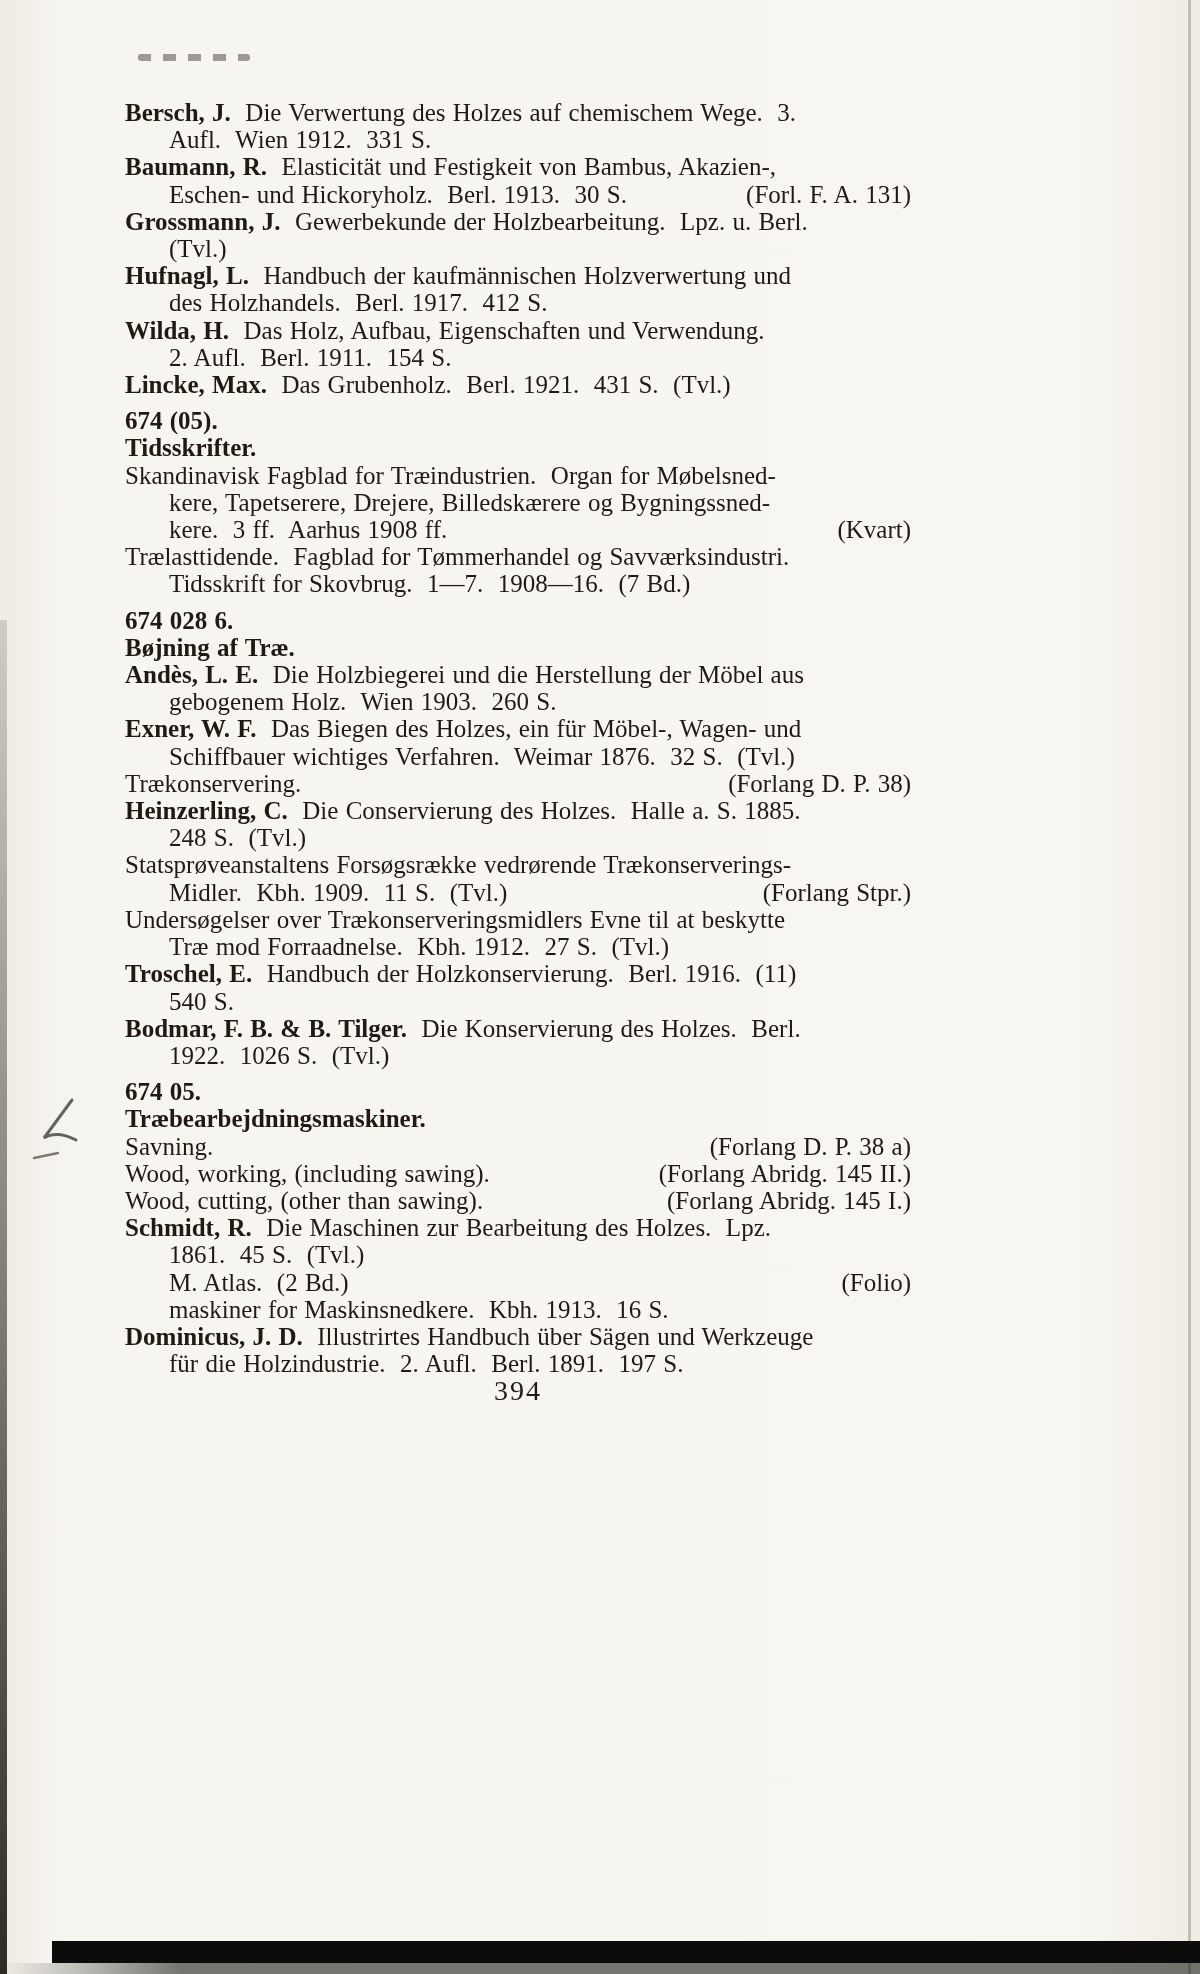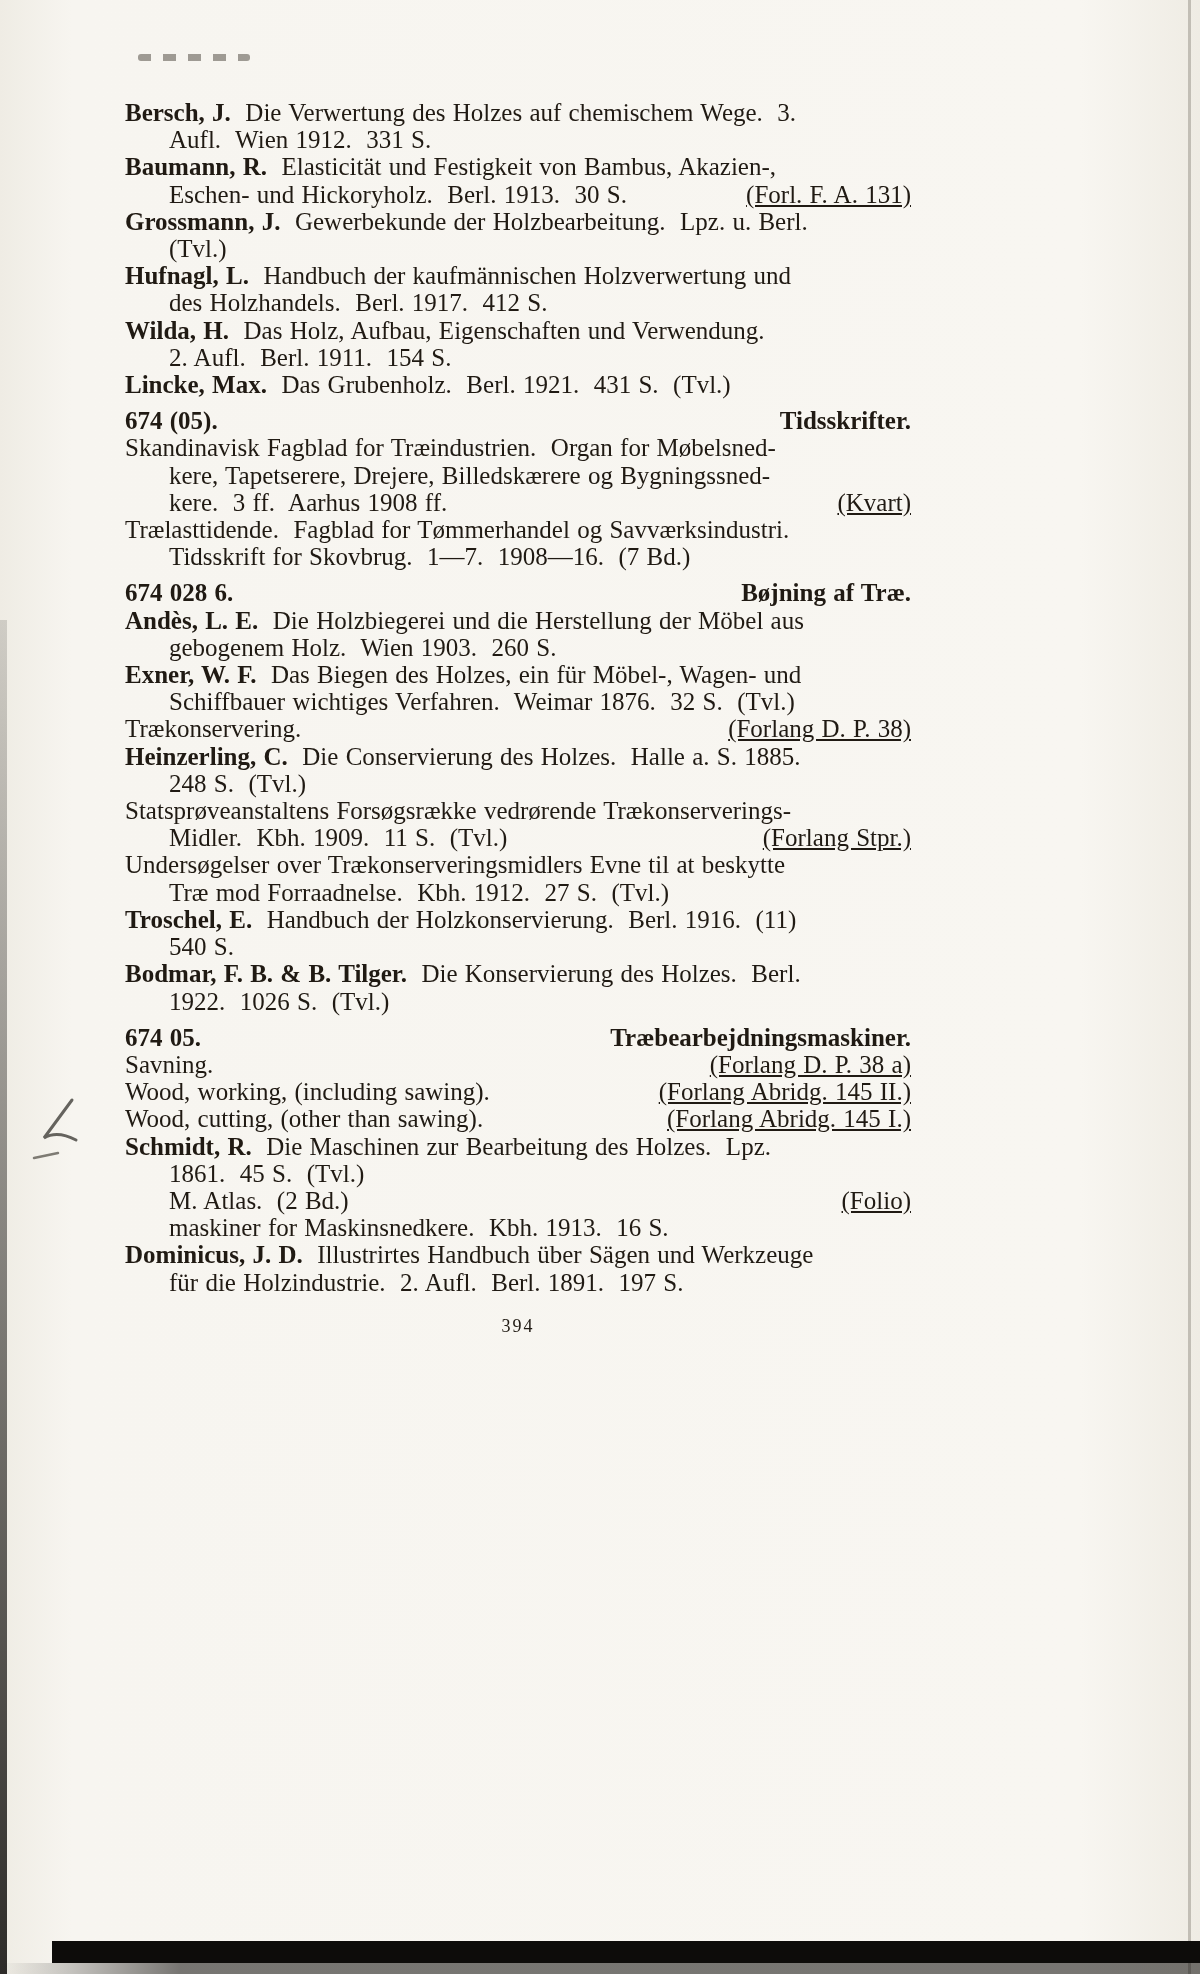--- a/index.html
+++ b/index.html
@@ -15,26 +15,26 @@
     background:linear-gradient(90deg,#efece4 0,#f7f5f0 6%,#f8f6f1 90%,#efece4 100%);
     color:var(--ink);
   }
   .page-text {
     position:absolute; left:125px; top:99px; width:786px;
     font-size:25px; line-height:27.2px; word-spacing:0.04em;
   }
   .line { display:flex; justify-content:space-between; align-items:baseline; }
   .line-left, .line-right { white-space:pre; }
   .line-left { flex:0 1 auto; min-width:0; }
-  .line-right { flex:0 0 auto; padding-left:12px;text-decoration:underline; }
+  .line-right { flex:0 0 auto; padding-left:12px; }
   .indent { padding-left:44px;align-items:center; }
   .author { font-weight:bold; }
-  .section { margin-top:9px; font-weight:bold; }
+  .section { margin-top:9px; font-weight:bold;flex-direction:column; }
   .sec-num, .sec-title { font-weight:bold; }
-  .page-number { margin-top:17px; text-align:center; font-size:18px; letter-spacing:2px; }
+  .page-number { text-align:center; font-size:28px; letter-spacing:2px; }
 
   
   .smudge-top {
     position:absolute; left:138px; top:54px; width:112px; height:7px; border-radius:3px;
     background:repeating-linear-gradient(90deg, rgba(70,64,55,.5) 0 13px, transparent 13px 25px);
   }
   .edge-left {
     position:absolute; left:0; top:620px; bottom:0; width:7px;
     background:linear-gradient(180deg, rgba(25,22,18,.15), rgba(12,10,8,.85));
   }

